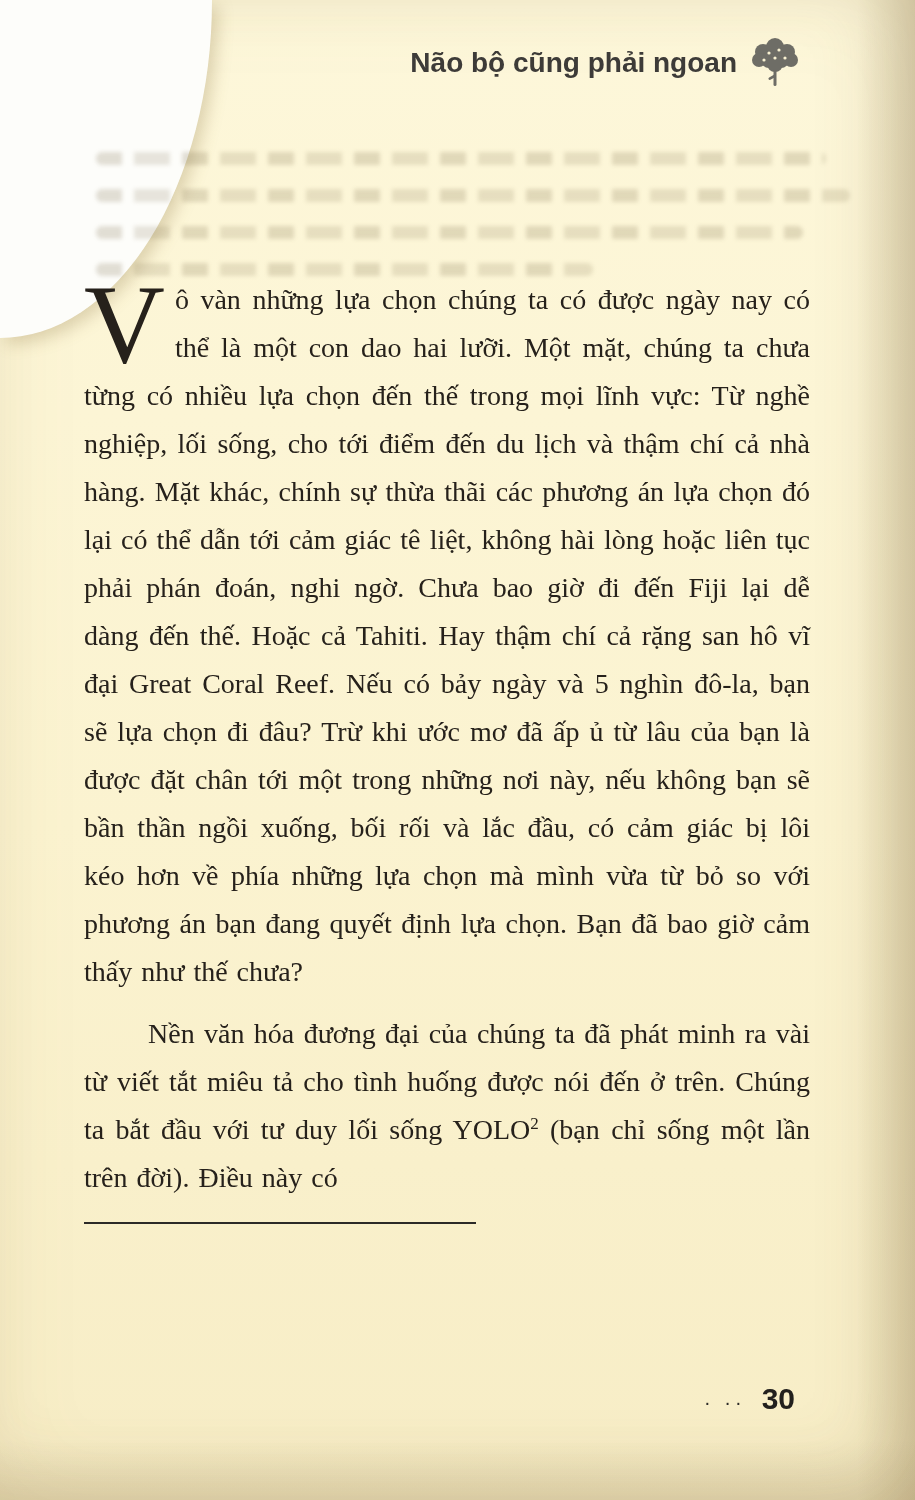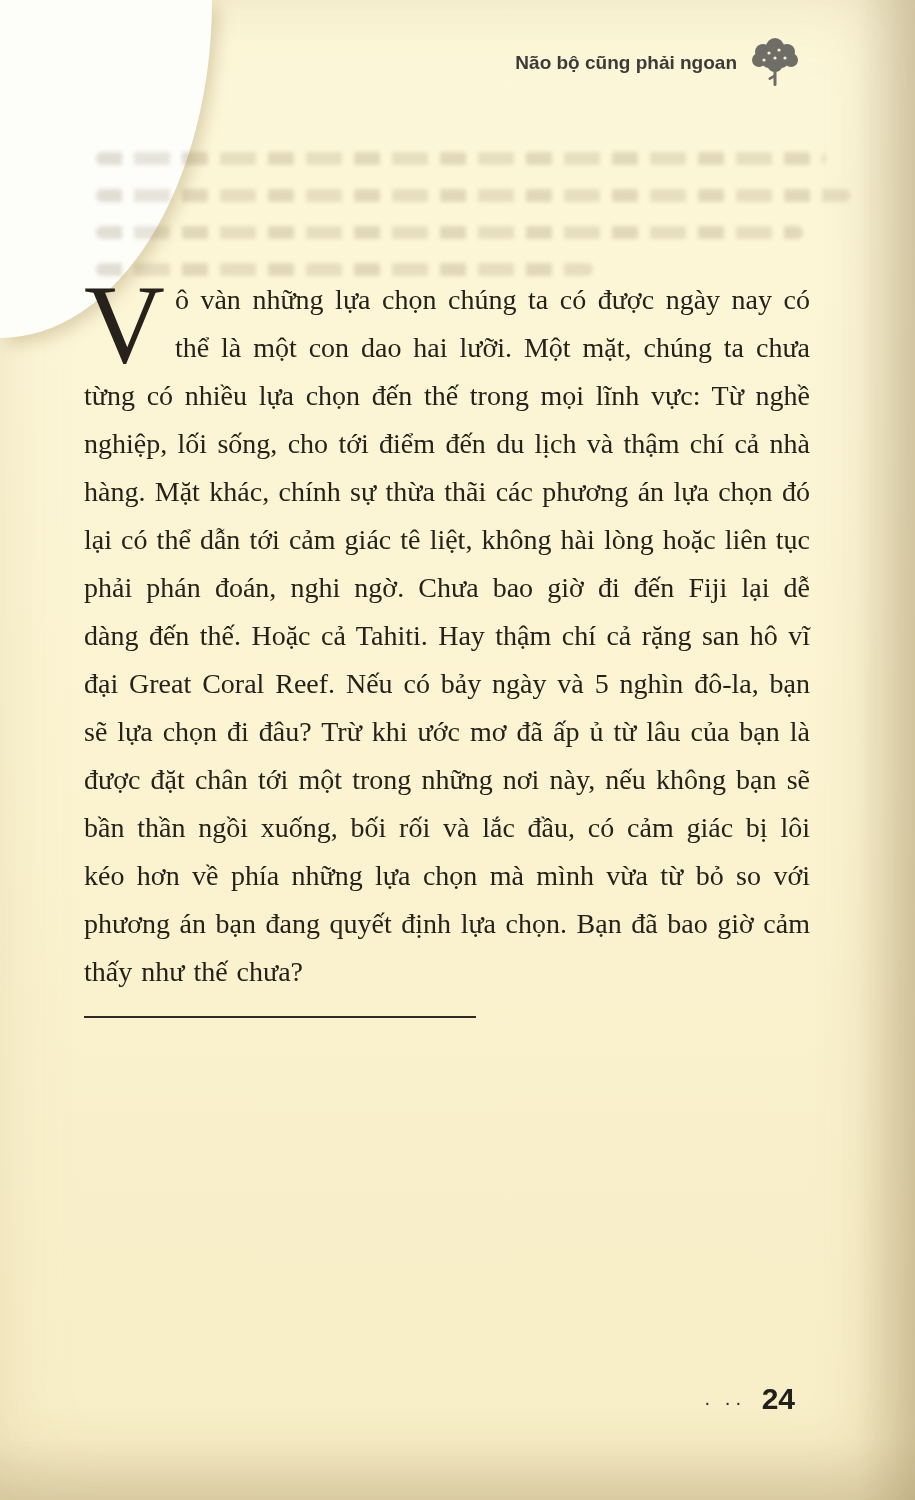--- a/index.html
+++ b/index.html
@@ -31,21 +31,21 @@
     position: absolute; top: 0; left: 0; width: 212px; height: 338px;
     background: #fdfdfa;
     border-bottom-right-radius: 100% 100%;
     box-shadow: 6px 6px 16px rgba(140,115,65,0.28);
   }
   
   .header {
     position: absolute; top: 36px; left: 0; right: 114px;
     display: flex; align-items: center; justify-content: flex-end; gap: 12px;
     font-family: "Liberation Sans", sans-serif;
-    font-size: 19px; font-weight: 600; color: #3d3b38;
+    font-size: 28px; font-weight: 600; color: #3d3b38;
   }
   .brain-icon { width: 52px; height: 54px; flex: 0 0 auto; }
   
   .ghost {
     position: absolute; top: 152px; left: 96px; right: 42px;
     filter: blur(2px); opacity: 0.55;
   }
   .ghost-line {
     height: 13px; margin-bottom: 24px; border-radius: 6px;
     background: repeating-linear-gradient(90deg,
@@ -124,22 +124,23 @@
 
   <div class="ghost">
     <div class="ghost-line" style="width:94%"></div>
     <div class="ghost-line" style="width:97%"></div>
     <div class="ghost-line" style="width:91%"></div>
     <div class="ghost-line" style="width:64%"></div>
   </div>
 
   <div class="main-text">
     <p><span class="dropcap">V</span><span>ô vàn những lựa chọn chúng ta có được ngày nay có thể là một con dao hai lưỡi. Một mặt, chúng ta chưa từng có nhiều lựa chọn đến thế trong mọi lĩnh vực: Từ nghề nghiệp, lối sống, cho tới điểm đến du lịch và thậm chí cả nhà hàng. Mặt khác, chính sự thừa thãi các phương án lựa chọn đó lại có thể dẫn tới cảm giác tê liệt, không hài lòng hoặc liên tục phải phán đoán, nghi ngờ. Chưa bao giờ đi đến Fiji lại dễ dàng đến thế. Hoặc cả Tahiti. Hay thậm chí cả rặng san hô vĩ đại Great Coral Reef. Nếu có bảy ngày và 5 nghìn đô-la, bạn sẽ lựa chọn đi đâu? Trừ khi ước mơ đã ấp ủ từ lâu của bạn là được đặt chân tới một trong những nơi này, nếu không bạn sẽ bần thần ngồi xuống, bối rối và lắc đầu, có cảm giác bị lôi kéo hơn về phía những lựa chọn mà mình vừa từ bỏ so với phương án bạn đang quyết định lựa chọn. Bạn đã bao giờ cảm thấy như thế chưa?</span></p>
+    <p class="para-2"><span>Nền văn hóa đương đại của chúng ta đã phát minh ra vài từ viết tắt miêu tả cho tình huống được nói đến ở trên. Chúng ta bắt đầu với tư duy lối sống YOLO</span><sup class="inline-sup">2</sup><span> (bạn chỉ sống một lần trên đời). Điều này có</span></p>
 
     <div class="footnote-rule"></div>
   </div>
 
   <div class="footer">
     <span class="footer-dots">· ··</span>
-    <span class="page-number">24</span>
+    <span class="page-number">30</span>
   </div>
 
 </div>
 
 </body></html>

